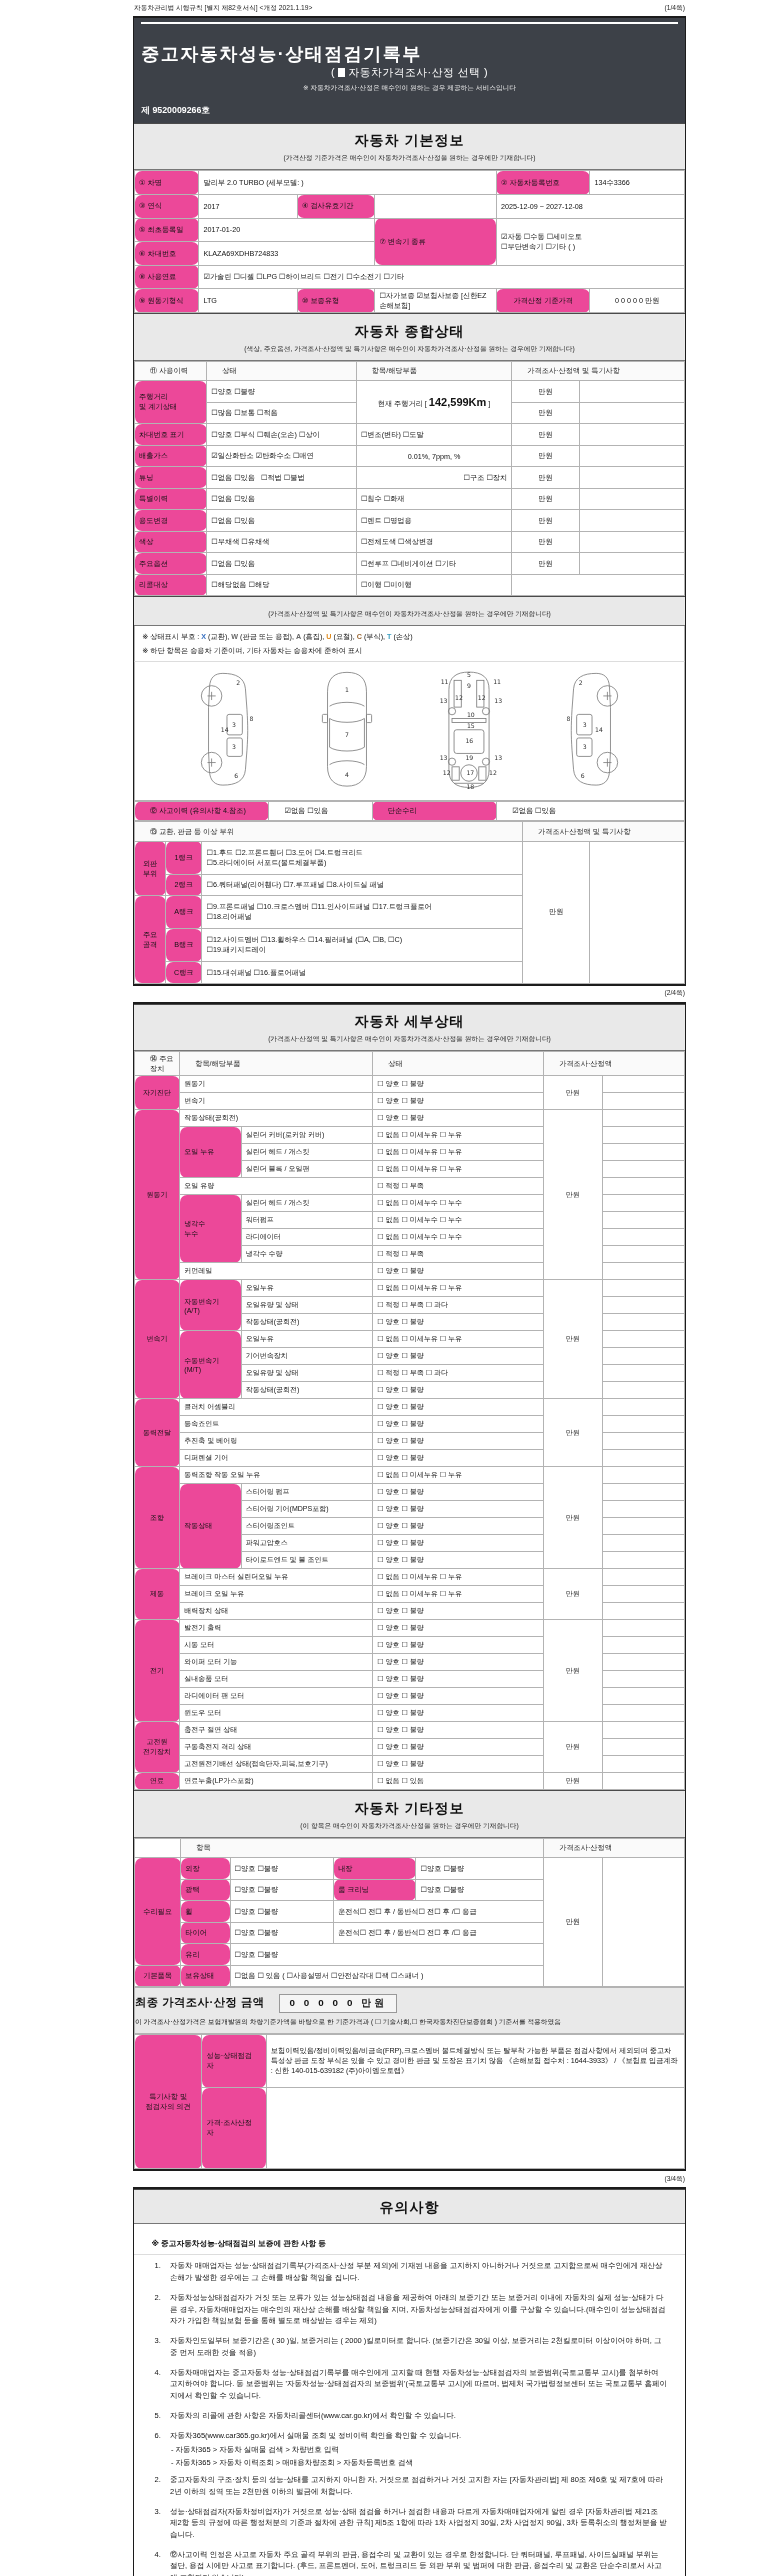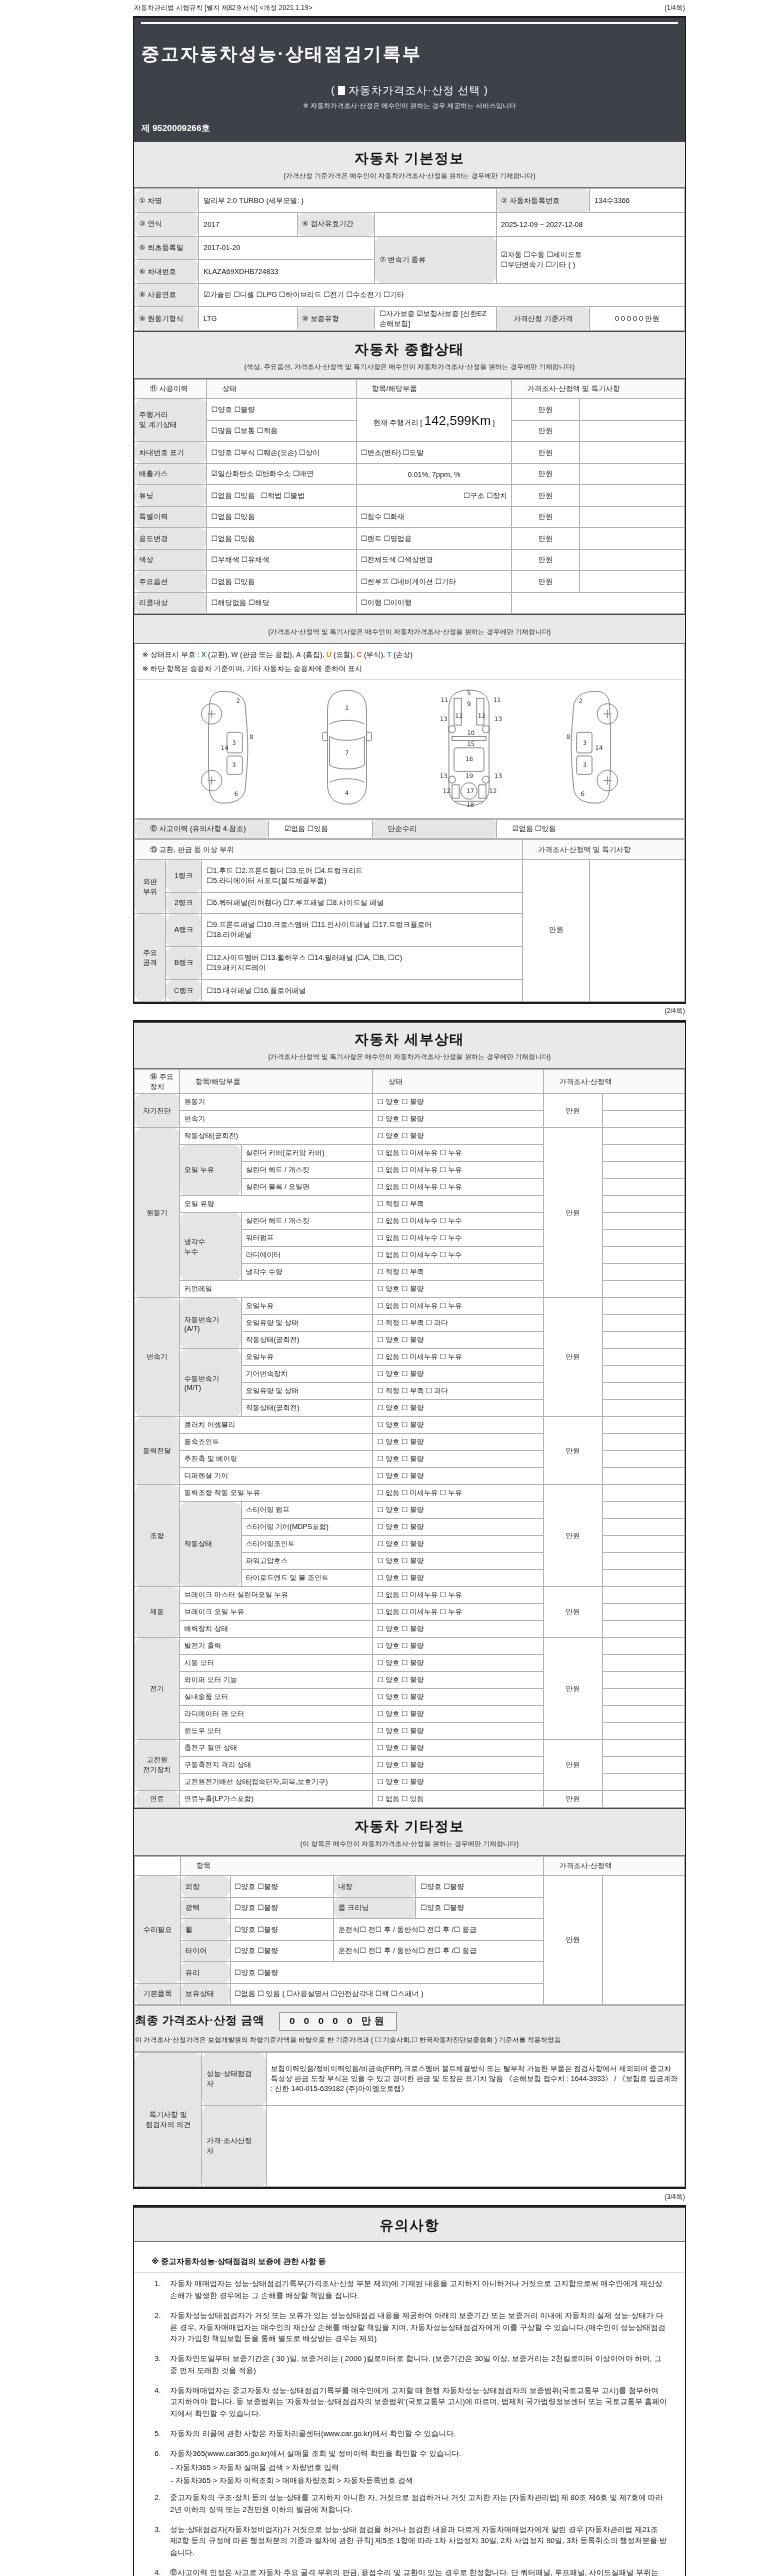--- a/index.html
+++ b/index.html
@@ -5,38 +5,38 @@
   html,body{margin:0;padding:0;background:#fff;}
   body{width:773px;min-height:2576px;font-family:"Liberation Sans","DejaVu Sans",sans-serif;color:#111;}
   .col{width:551px;margin-left:133px;}
   .topline{display:flex;justify-content:space-between;font-size:6.7px;color:#222;padding:4.1px 1px 3.1px;}
   .pagemark{text-align:right;font-size:6.7px;color:#222;padding:3.6px 1px;}
   .page{border:1.5px solid #1c1c1c;border-top-width:2.6px;border-bottom-width:2.6px;background:#fff;}
   
   .dochead{background:#3d4148;color:#fff;padding:2.6px 7.2px 6.2px;}
   .dochead .whiterule{height:2.1px;background:#fff;margin:1.5px 0 17.5px;}
   .dochead h1{margin:0;text-align:left;font-size:18px;font-weight:bold;letter-spacing:1.5px;}
-  .dochead .sub{text-align:center;font-size:10.8px;margin-top:18px;letter-spacing:0.5px;}
+  .dochead .sub{text-align:center;font-size:10.8px;margin-top:0;letter-spacing:0.5px;}
   .dochead .sub .sq{display:inline-block;width:7.2px;height:9.3px;background:#fff;vertical-align:-1px;margin:0 3.1px;}
   .dochead .note{text-align:center;font-size:6.7px;margin-top:4.6px;color:#eee;}
   .dochead .docno{font-size:8.8px;font-weight:bold;margin-top:11.3px;}
   
   .sechead{background:#e9e9e9;border-top:1px solid #4a4a4a;border-bottom:0.5px solid #777;text-align:center;padding:8.2px 0 6.2px;}
   .sechead h2{margin:0;font-size:14px;font-weight:bold;letter-spacing:1px;}
   .sechead .sn{font-size:6.7px;margin-top:4.1px;color:#1a1a1a;}
   
   table{border-collapse:collapse;width:100%;table-layout:fixed;}
   td{border:0.5px solid #b3b3b3;font-size:7.2px;padding:1.5px 4.1px;vertical-align:middle;background:#fff;word-break:break-all;}
-  td.lab{background:#e5e5e5;border-radius:7px;}
+  td.lab{background:#ec4899;border-radius:7px;}
   td.c{text-align:center;}
   td.won{text-align:center;color:#222;}
   td.hd{font-size:7.2px;color:#222;background:#fafafa;}
   .pre{white-space:pre-line;}
   tr.h38 td{height:19.6px;} tr.h34 td{height:17.5px;} tr.h30 td{height:15.5px;padding-left:15px;} tr.h27 td{height:14px;padding:1px 4.1px;font-size:7px;}
-  .bignum{font-size:13px;font-weight:normal;}
+  .bignum{font-size:11px;font-weight:bold;}
   
   .legend{font-size:7.2px;padding:6.2px 7.2px 2.1px;border-left:0.5px solid #b3b3b3;border-right:0.5px solid #b3b3b3;}
   .legend .l2{margin-top:4.1px;padding-bottom:3.1px;}
   .diagwrap{border:0.5px solid #b3b3b3;border-top:0.5px solid #ddd;display:flex;justify-content:space-evenly;align-items:center;padding:7.2px 15.5px 9.3px;}
   .diagwrap svg{display:block;}
   .dg{stroke:#7a7a7a;fill:none;stroke-width:1.6;}
   .dgl{font-size:12px;fill:#333;font-family:"DejaVu Sans",sans-serif;}
   
   .finalrow{border:0.5px solid #b3b3b3;background:#e9e9e9;text-align:left;padding:5.2px 0 6.2px;}
   .finalrow .t{font-size:11.3px;font-weight:bold;display:inline-block;margin-right:12.4px;letter-spacing:0.5px;}

